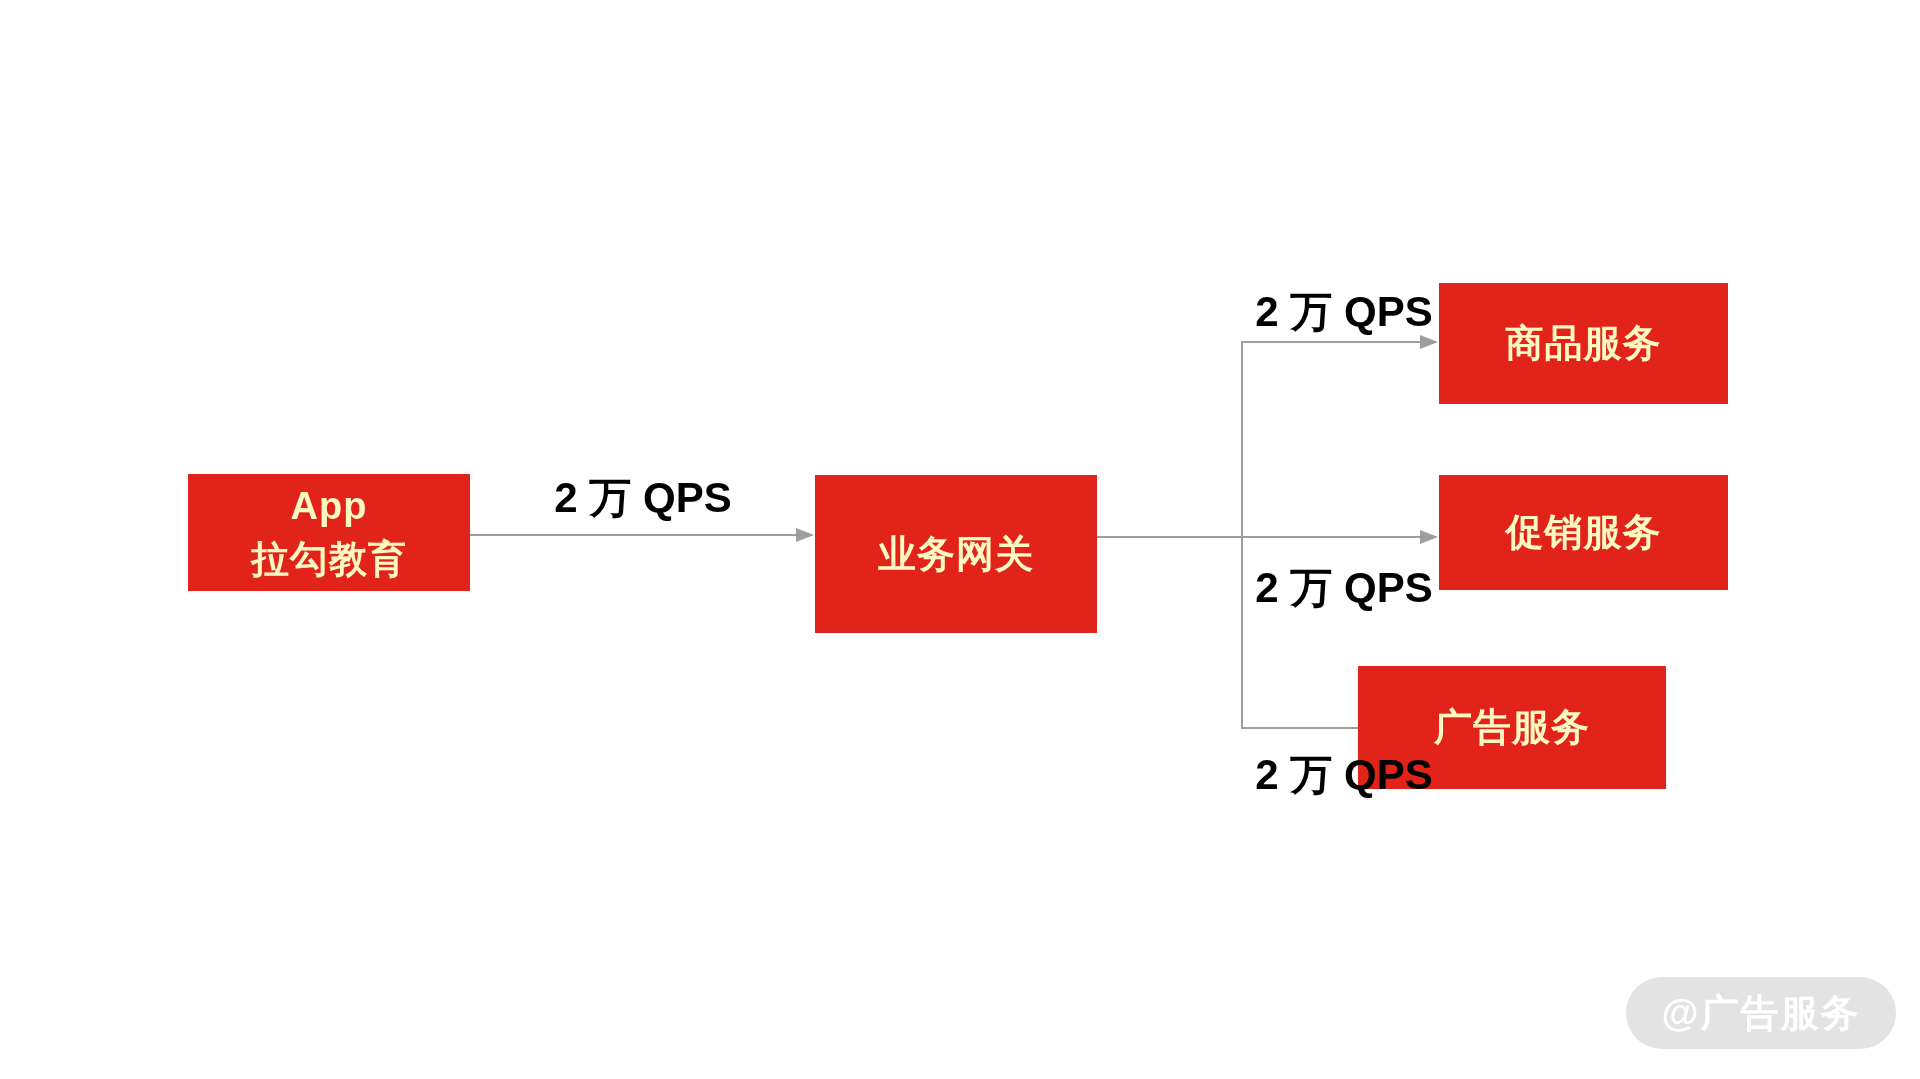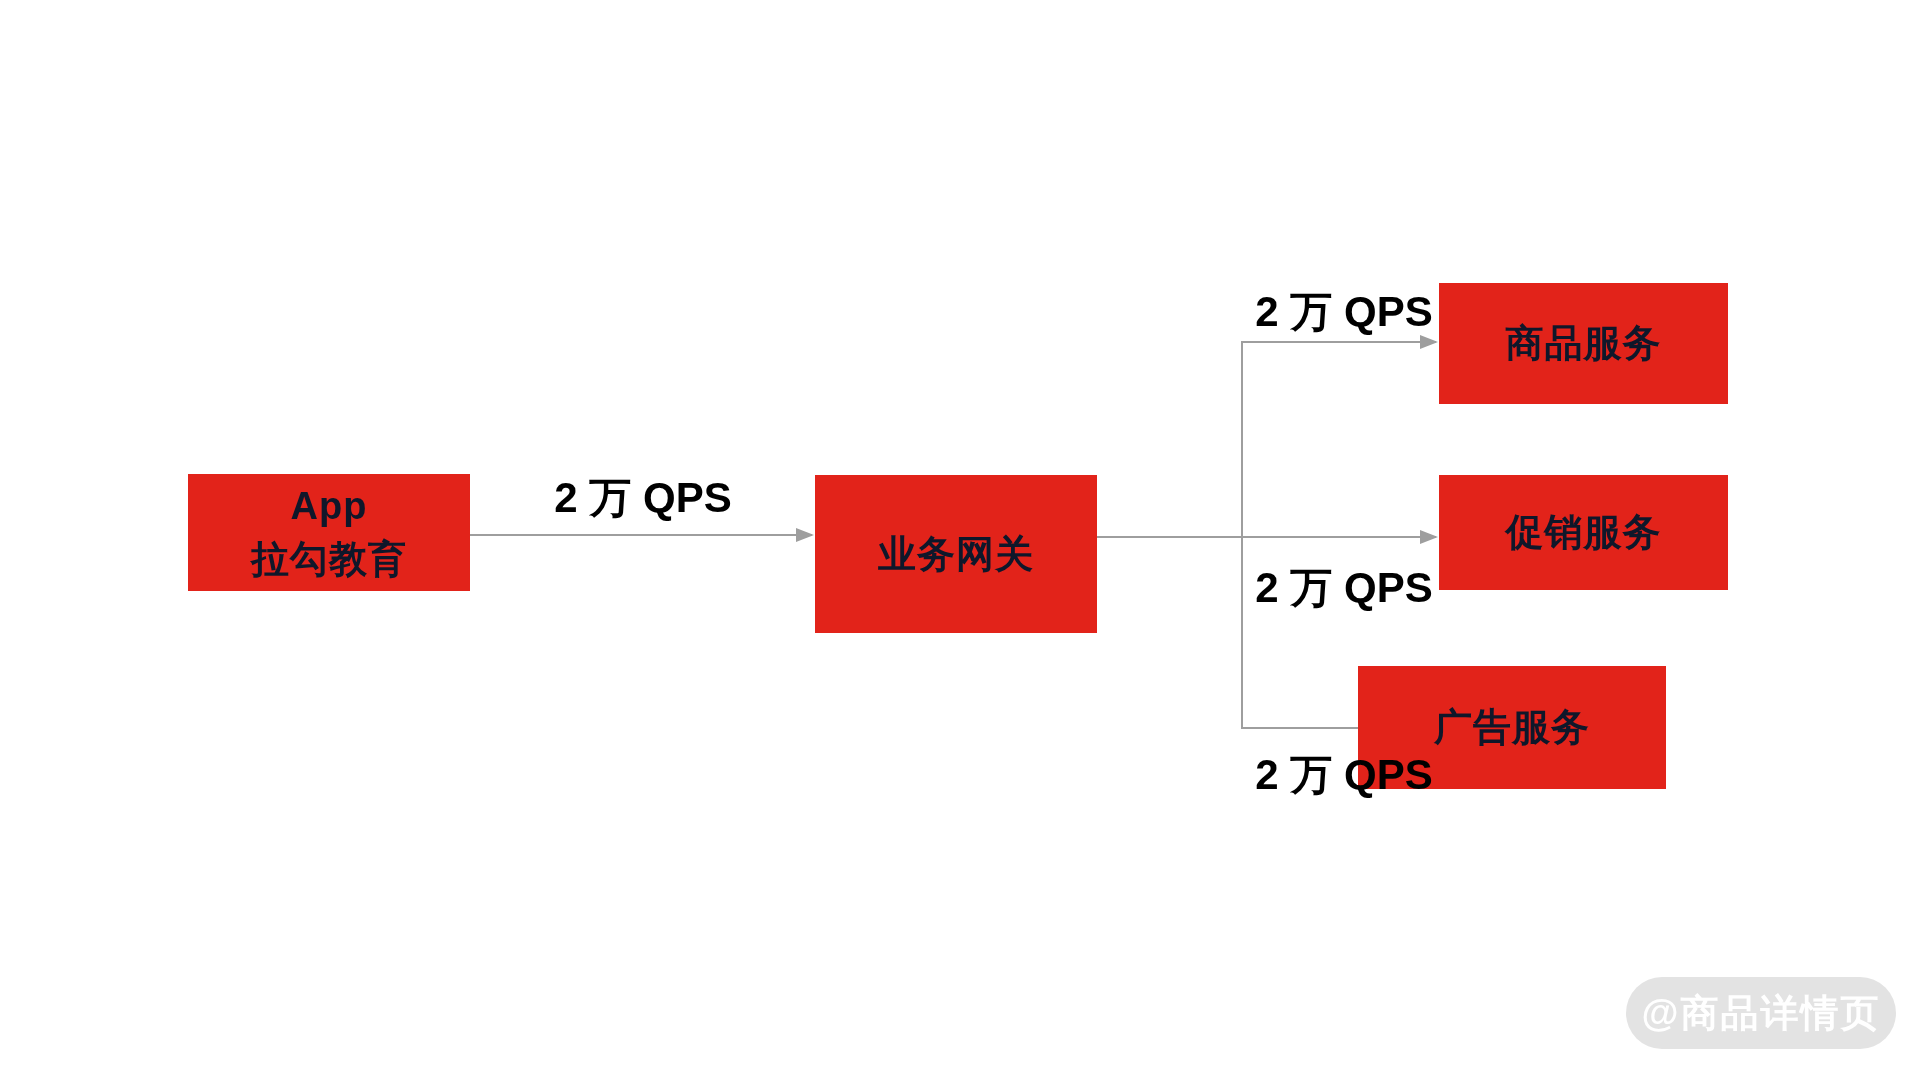--- a/index.html
+++ b/index.html
@@ -18,21 +18,21 @@
   svg.edges {
     position: absolute;
     left: 0;
     top: 0;
     width: 1920px;
     height: 1079px;
   }
   .node {
     position: absolute;
     background: #e2231a;
-    color: #0f172a;
+    color: #fef9c3;
     display: flex;
     flex-direction: column;
     align-items: center;
     justify-content: center;
     font-size: 38px;
     font-weight: 600;
     line-height: 1.38;
     letter-spacing: 1px;
   }
   .node-app       { left: 188px;  top: 474px; width: 282px; height: 117px; }
@@ -106,16 +106,16 @@
 
   <div class="edge-label lbl-app-gateway">2 万 QPS</div>
 
   <div class="edge-label lbl-product">2 万 QPS</div>
 
   <div class="edge-label lbl-promotion">2 万 QPS</div>
 
   <div class="edge-label lbl-ads">2 万 QPS</div>
 
   <div class="watermark">
-    <span>@商品详情页</span>
+    <span>@广告服务</span>
   </div>
 
 </div>
 
 </body></html>

